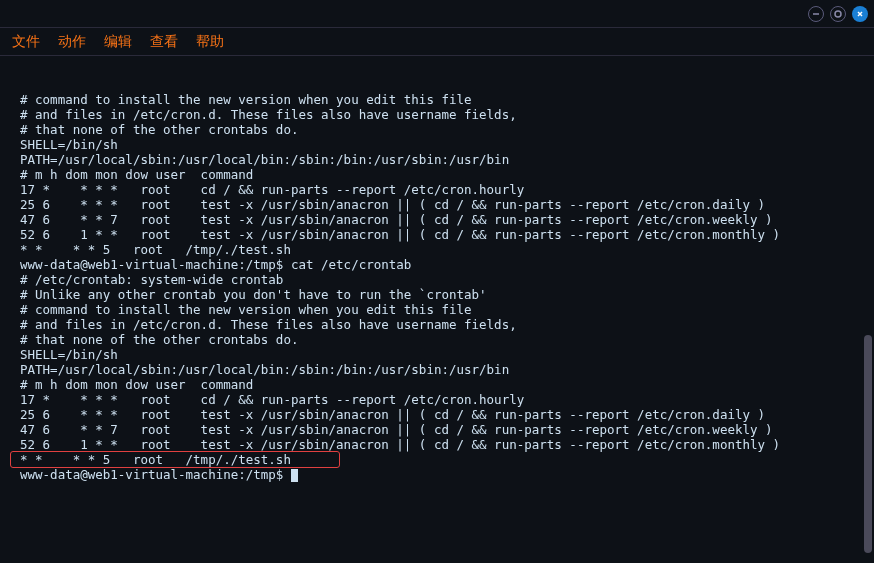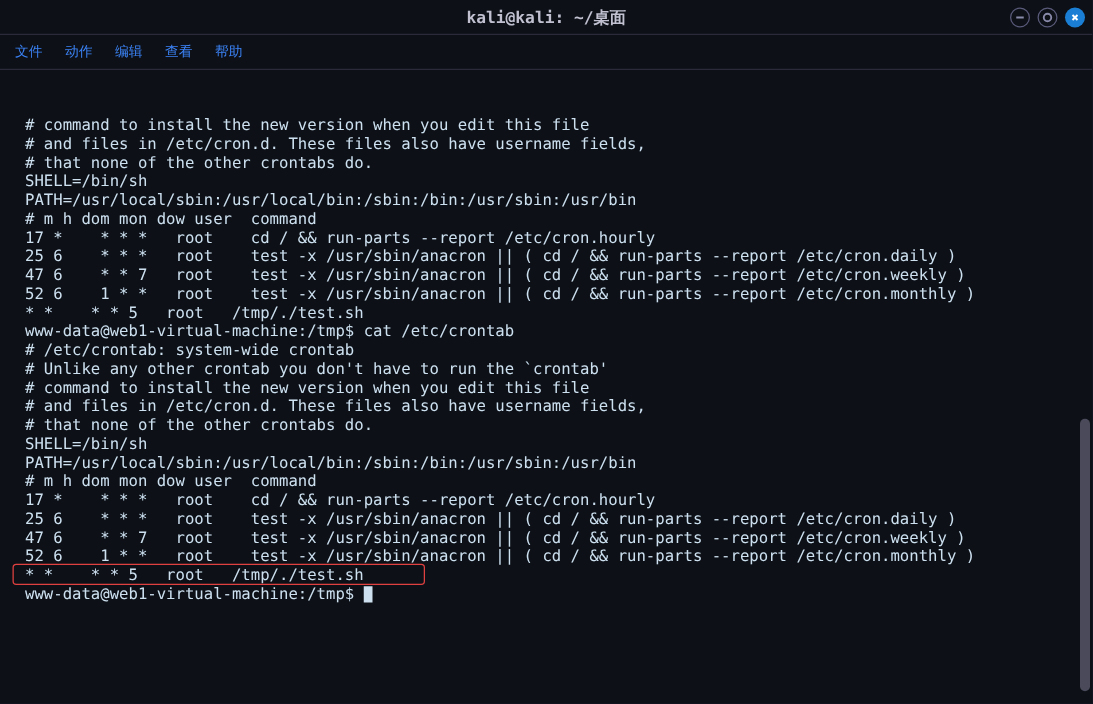--- a/index.html
+++ b/index.html
@@ -68,22 +68,22 @@
     .menubar {
       height: 28px;
       background: #0d1117;
       display: flex;
       align-items: center;
       padding: 0 12px;
       gap: 18px;
       border-bottom: 1px solid #2a2a3a;
     }
     .menu-item {
-      color: #3b82f6;
-      font-size: 11px;
+      color: #f97316;
+      font-size: 14px;
       cursor: pointer;
       font-family: sans-serif;
     }
     .terminal {
       flex: 1;
       background: #0d1117;
       padding: 6px 20px;
       color: #cde0f0;
       font-size: 12.5px;
       line-height: 1.2;
@@ -112,21 +112,20 @@
       border-radius: 4px;
       top: 55%;
       bottom: 2%;
     }
   </style>
 </head>
 <body>
 
 <div class="window">
   <div class="titlebar">
-    <div class="window-title">kali@kali: ~/桌面</div>
     <div class="window-controls">
       <div class="win-btn minimize">
         <svg width="10" height="10" viewBox="0 0 10 10">
             <line x1="2" y1="5" x2="8" y2="5" stroke="#8a8aaa" stroke-width="1.5"></line>
           </svg>
       </div>
       <div class="win-btn maximize">
         <svg width="10" height="10" viewBox="0 0 10 10">
             <circle cx="5" cy="5" r="3" fill="none" stroke="#8a8aaa" stroke-width="1.5"></circle>
           </svg>

